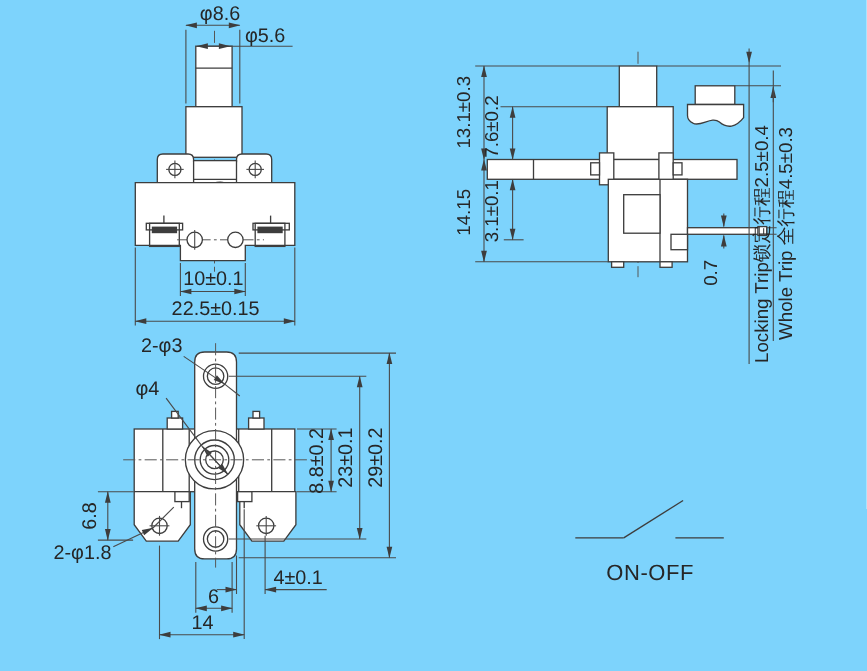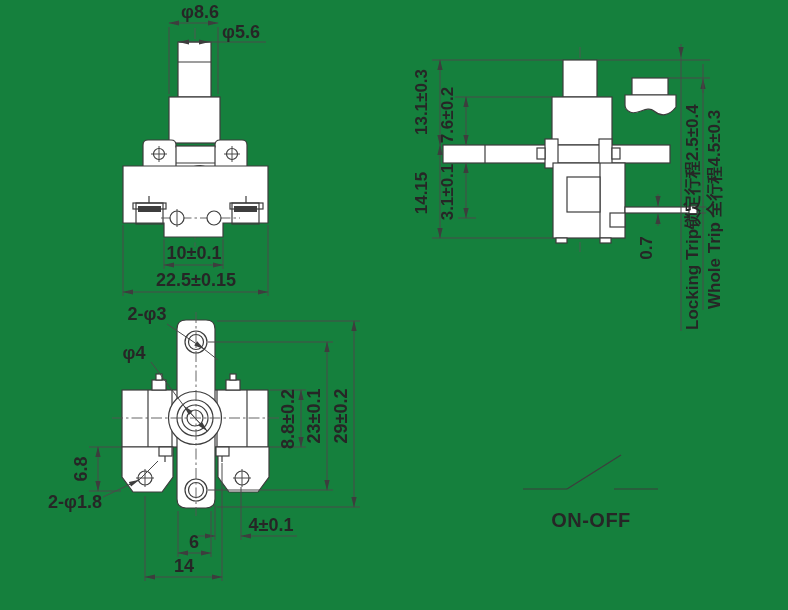--- a/index.html
+++ b/index.html
@@ -1,17 +1,17 @@
 <!DOCTYPE html>
 <html><head>
 <meta charset="utf-8">
 <style>
   html,body{margin:0;padding:0;background:#fff;}
-  .stage{position:relative;width:788px;height:610px;background:#15803d;overflow:hidden;
-         font-family:"Liberation Sans",sans-serif;font-weight:bold;}
+  .stage{position:relative;width:788px;height:610px;background:#7dd3fc;overflow:hidden;
+         font-family:"Liberation Sans",sans-serif;}
   svg{display:block}
   .geo{fill:none;stroke:#3d3d3d;stroke-width:1.2;}
   .geow{fill:#fff;stroke:#3d3d3d;stroke-width:1.2;}
   .dim{fill:none;stroke:#4a4a4a;stroke-width:1;}
   .cl{fill:none;stroke:#555;stroke-width:0.9;stroke-dasharray:11 3 2.5 3;}
   .dk{fill:#3d3d3d;stroke:none;}
   text{fill:#262626;font-family:"Liberation Sans",sans-serif;font-size:18px;}
   text.sm{font-size:17px;}
   text.lg{font-size:20px;letter-spacing:0.5px;}
   .mid{text-anchor:middle;}

